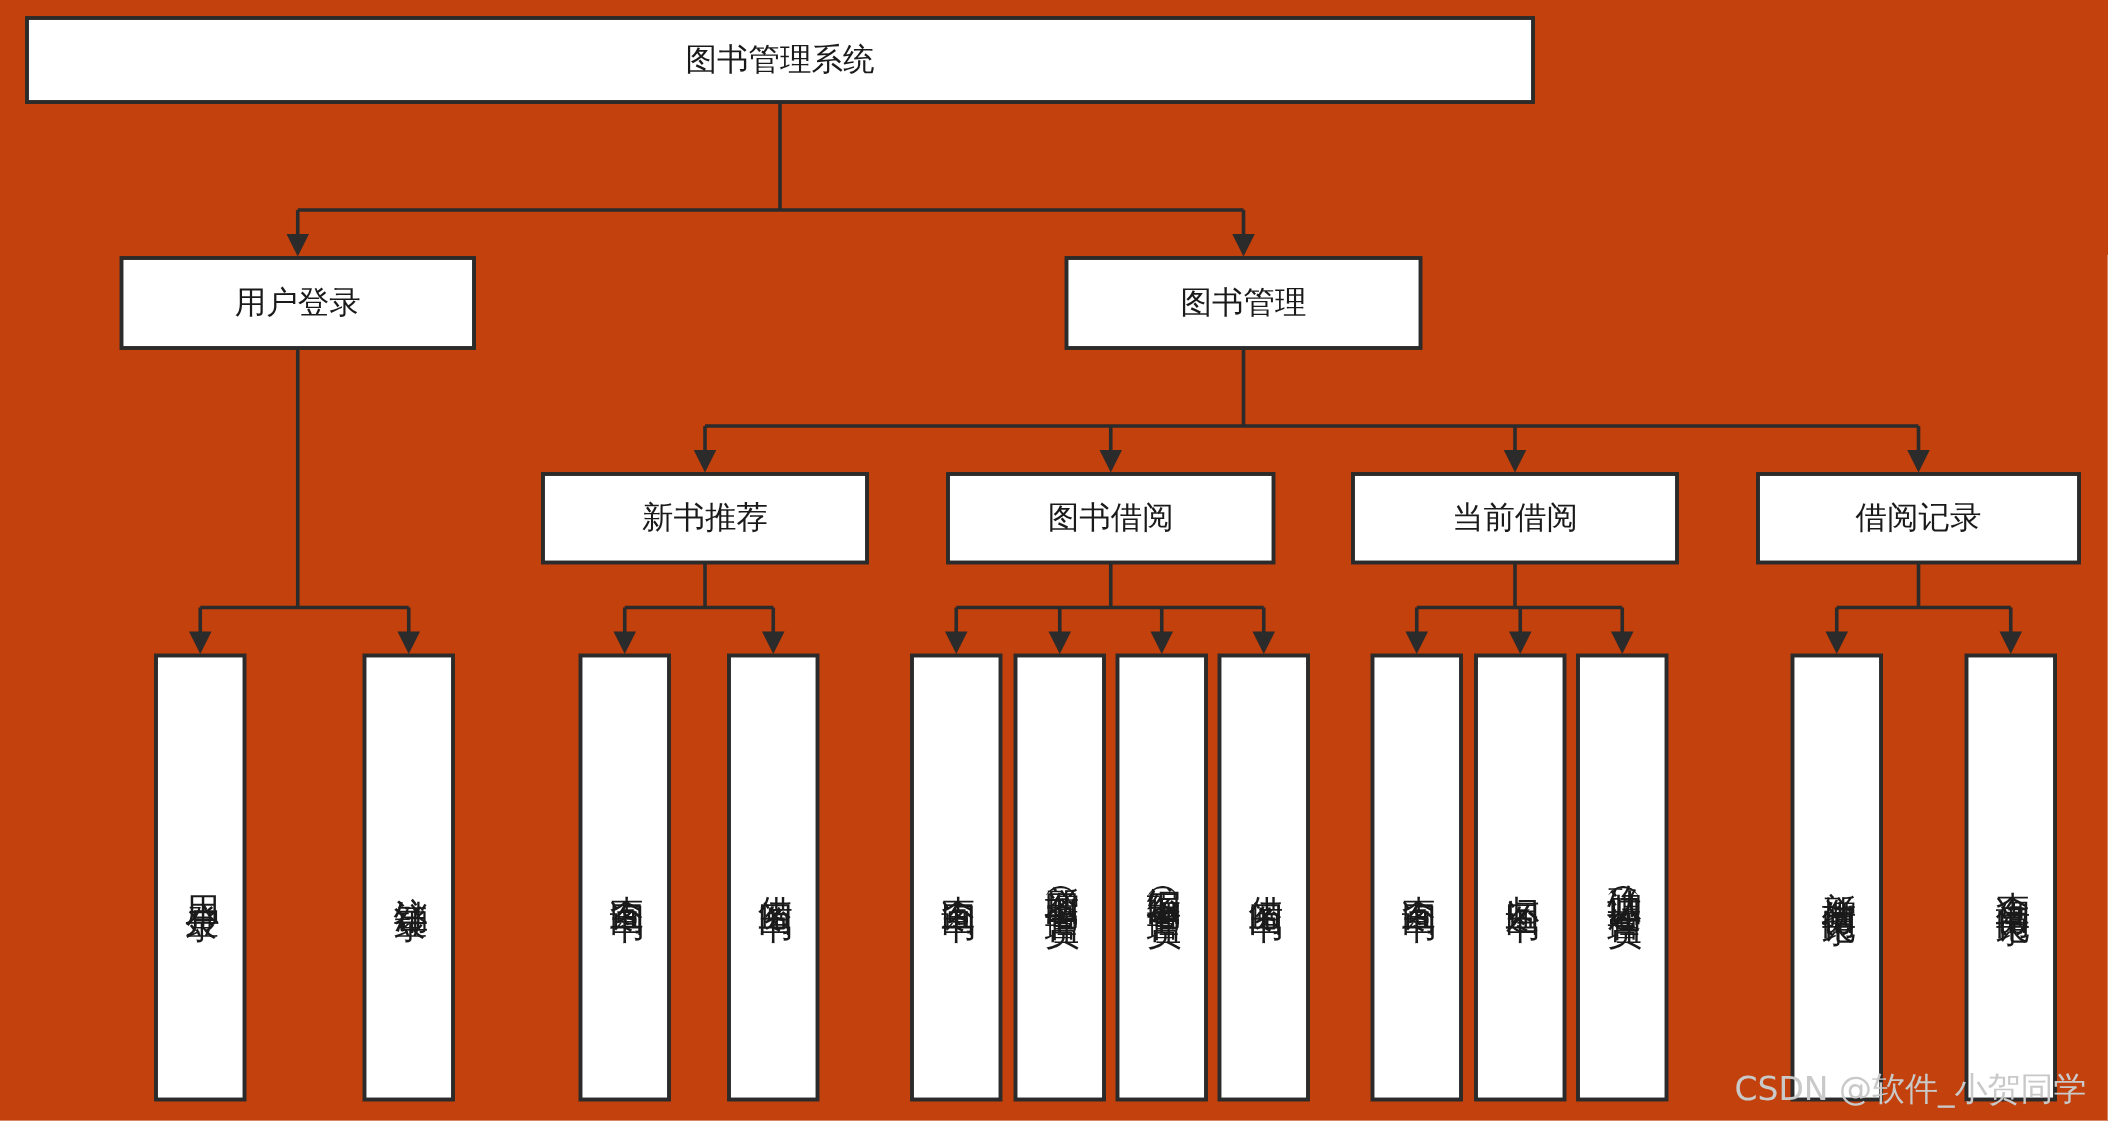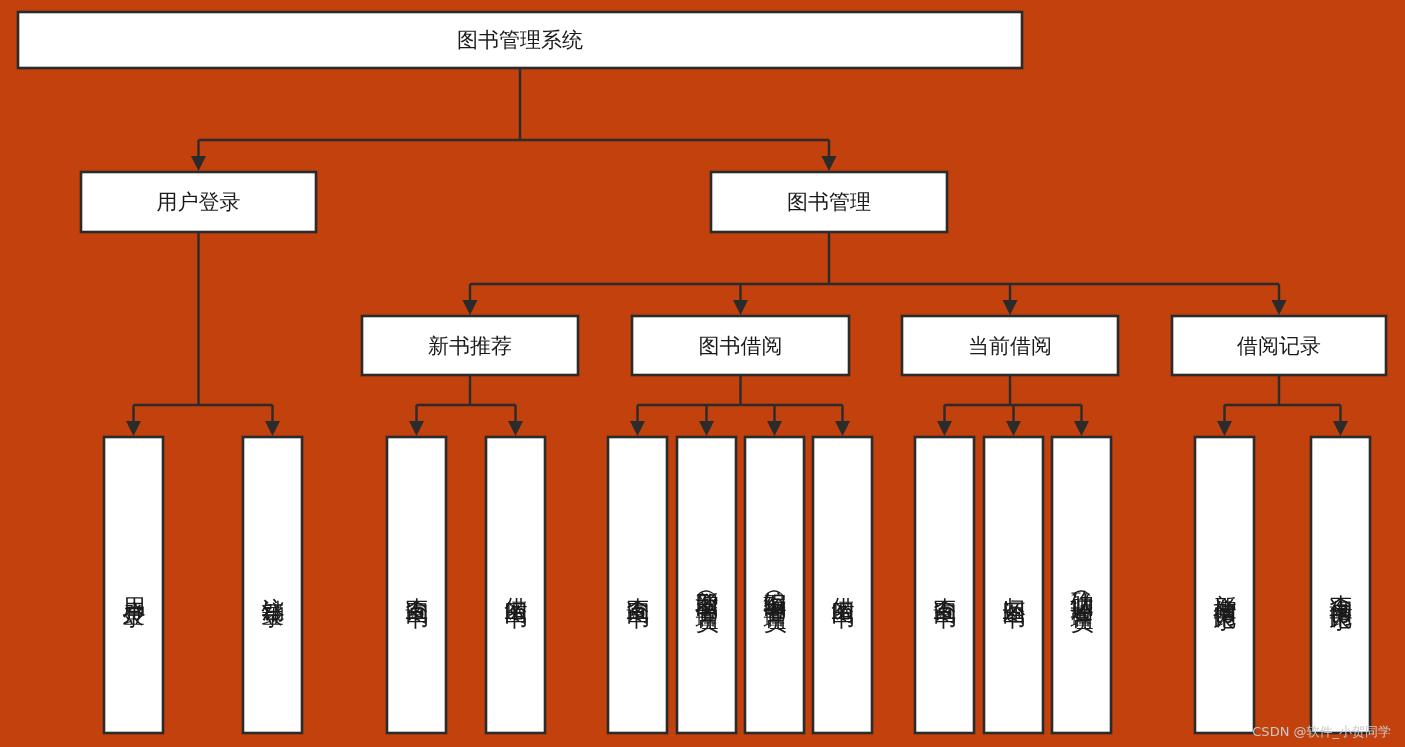--- a/index.html
+++ b/index.html
@@ -52,21 +52,21 @@
     font-size: 23px;
     text-anchor: middle;
     writing-mode: vertical-rl;
     letter-spacing: 3px;
   }
   .watermark {
     position: absolute;
     right: 14px;
     bottom: 6px;
     font-family: "DejaVu Sans", "Liberation Sans", sans-serif;
-    font-size: 13px;
+    font-size: 22px;
     color: #c9c9c9;
     white-space: nowrap;
     pointer-events: none;
   }
 </style>
 </head>
 <body>
 
 <div id="diagram-root">
   <svg class="flow" id="flow-svg" viewBox="0 0 1405 747">

